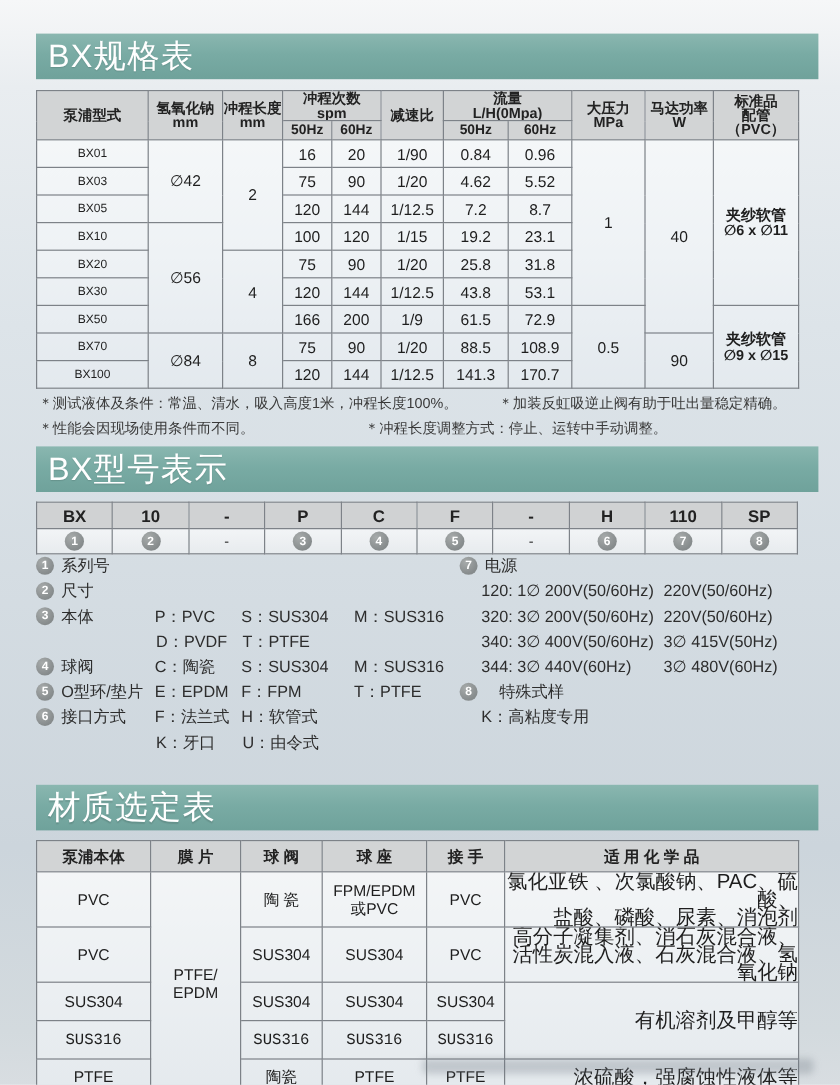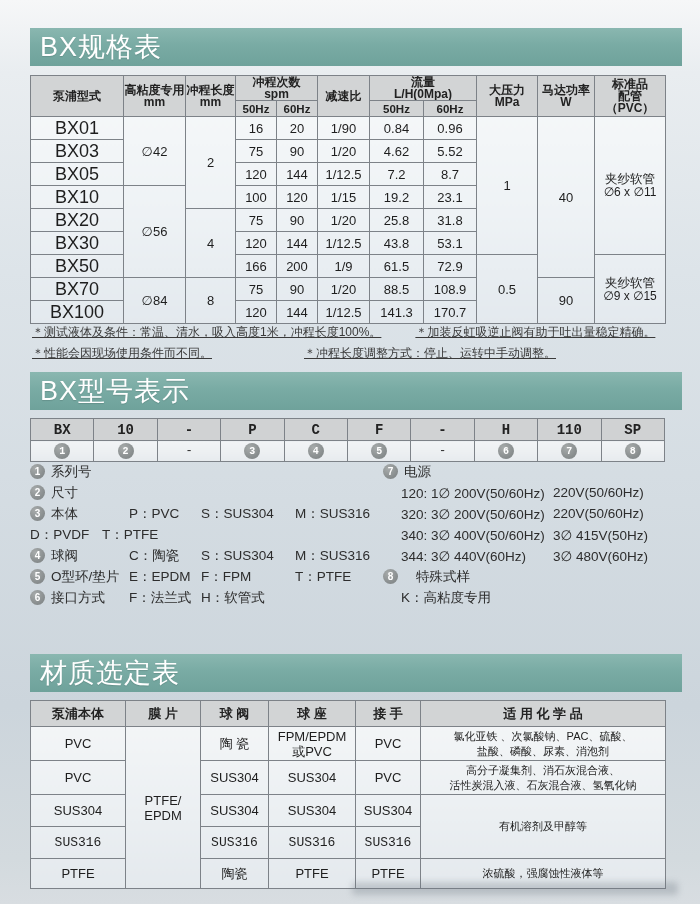--- a/index.html
+++ b/index.html
@@ -22,56 +22,56 @@
   table{border-collapse:collapse;table-layout:fixed;}
   th,td{border:1px solid #7d8288;padding:0;text-align:center;vertical-align:middle;overflow:hidden;}
   thead th{background:#d2d4d5;font-weight:bold;color:#222;}
   
   .spec{width:635px;background:linear-gradient(180deg,#f7f9fa 0%,#eef2f5 55%,#e3e9ee 100%);border:1px solid #6d7277;}
   .spec thead th{font-size:12px;}
   .spec thead .h1 th{height:20px;}
   .spec thead .h2 th{height:15px;font-size:11.5px;}
   .spec .b{display:block;line-height:12px;}
   .spec tbody td{height:22px;font-size:13px;color:#1e1e1e;}
-  .spec tbody td.model{font-size:18px;}
-  .pl1{display:block;font-size:12.5px;font-weight:normal;line-height:14px;}
-  .pl2{display:block;font-size:12px;line-height:13px;}
+  .spec tbody td.model{font-size:10px;}
+  .pl1{display:block;font-size:12.5px;font-weight:bold;line-height:14px;}
+  .pl2{display:block;font-size:12px;line-height:13px;font-weight:bold;}
   
   .notes{left:32px;width:640px;font-size:12px;color:#3a3a3a;}
-  .notes .nline{display:flex;height:21px;align-items:flex-start;white-space:nowrap;text-decoration:underline;}
+  .notes .nline{display:flex;height:21px;align-items:flex-end;white-space:nowrap;}
   .gap34{margin-left:34px;} .gap58{margin-left:92px;}
   
   .codes{width:635px;border:1px solid #6d7277;background:#eef1f3;}
   .codes .r1 td{height:21px;background:#d0d2d3;font-weight:bold;font-size:14px;color:#222;}
   .codes .r2 td{height:20px;font-size:12px;background:linear-gradient(180deg,#f2f4f6,#e7ebee);}
   
   .circ{display:inline-flex;align-items:center;justify-content:center;
         width:15px;height:15px;border-radius:50%;
         background:radial-gradient(circle at 35% 30%,#a7abab,#868b8c 70%);
         color:#fff;font-size:10px;font-weight:bold;line-height:15px;}
   .codes .circ{width:16px;height:16px;}
   
   .legend{font-size:13.5px;color:#2d2d2d;white-space:nowrap;}
   .lrow{display:flex;align-items:center;height:21px;}
   .llabel{margin-left:6px;width:78px;}
   .lc1{display:inline-block;width:72px;}
   .lc2{display:inline-block;width:94px;}
-  .lcont{}
+  .lcont{margin-left:100px;}
   .rind{margin-left:18px;}
   .pa{display:inline-block;width:152px;}
   
   .material{width:635px;border:1px solid #6d7277;background:linear-gradient(180deg,#f5f7f8 0%,#ebeff2 60%,#e4e9ed 100%);}
   .material thead th{height:25px;font-size:13px;}
   .material tbody td{font-size:13px;color:#1e1e1e;}
   .material tbody tr.mr1 td{height:33px;}
   .material tbody tr.mr2 td{height:33px;}
   .material tbody tr.mr3 td{height:31px;}
   .material tbody tr.mr4 td{height:31px;font-family:Liberation Mono, monospace;}
   .material tbody tr.mr5 td{height:29px;margin-left:24px;}
-  .material td.chem{text-align:center;font-size:11px;}
+  .material td.chem{text-align:right;font-size:17px;}
   .m2{display:block;line-height:15px;}
   .smudge{left:352px;top:882px;width:326px;height:13px;background:rgba(110,120,130,0.30);filter:blur(3px);border-radius:4px;}
 </style>
 </head>
 <body>
 
 <div class="abs title-bar" style="top:28px;">
   <span>BX规格表</span>
 </div>
 
@@ -86,21 +86,21 @@
     <col style="width:54px">
       <col style="width:53px">
       <col style="width:61px">
     <col style="width:57px">
       <col style="width:71px">
   </colgroup>
   <thead>
     <tr class="h1">
       <th rowspan="2"><span>泵浦型式</span></th>
       <th rowspan="2">
-          <span class="b">高粘度专用</span>
+          <span class="b">氢氧化钠</span>
           <span class="b">mm</span>
         </th>
       <th rowspan="2">
           <span class="b">冲程长度</span>
           <span class="b">mm</span>
         </th>
       <th colspan="2">
           <span class="b">冲程次数</span>
           <span class="b">spm</span>
         </th>
@@ -231,21 +231,21 @@
   <div class="nline">
     <span>＊性能会因现场使用条件而不同。</span>
     <span class="gap58">＊冲程长度调整方式：停止、运转中手动调整。</span>
   </div>
 </div>
 
 <div class="abs title-bar" style="top:372px;">
   <span>BX型号表示</span>
 </div>
 
-<table class="abs codes" style="top:418px;left:30px;font-family:Liberation Mono, monospace;">
+<table class="abs codes" style="top:418px;left:30px;">
   <colgroup>
     <col>
       <col>
       <col>
       <col>
       <col>
       <col>
       <col>
       <col>
       <col>
@@ -312,20 +312,24 @@
     <span class="lc1">E：EPDM</span>
     <span class="lc2">F：FPM</span>
     <span>T：PTFE</span>
   </div>
   <div class="lrow">
     <span class="circ">6</span>
     <span class="llabel">接口方式</span>
     <span class="lc1">F：法兰式</span>
     <span>H：软管式</span>
   </div>
+  <div class="lrow lcont">
+    <span class="lc1">K：牙口</span>
+    <span>U：由令式</span>
+  </div>
 </div>
 
 <div class="abs legend" style="top:461px;left:383px;width:300px;">
   <div class="lrow">
     <span class="circ">7</span>
     <span style="margin-left:6px;">电源</span>
   </div>
   <div class="lrow rind">
     <span class="pa">120: 1∅ 200V(50/60Hz)</span>
       <span>220V(50/60Hz)</span>

